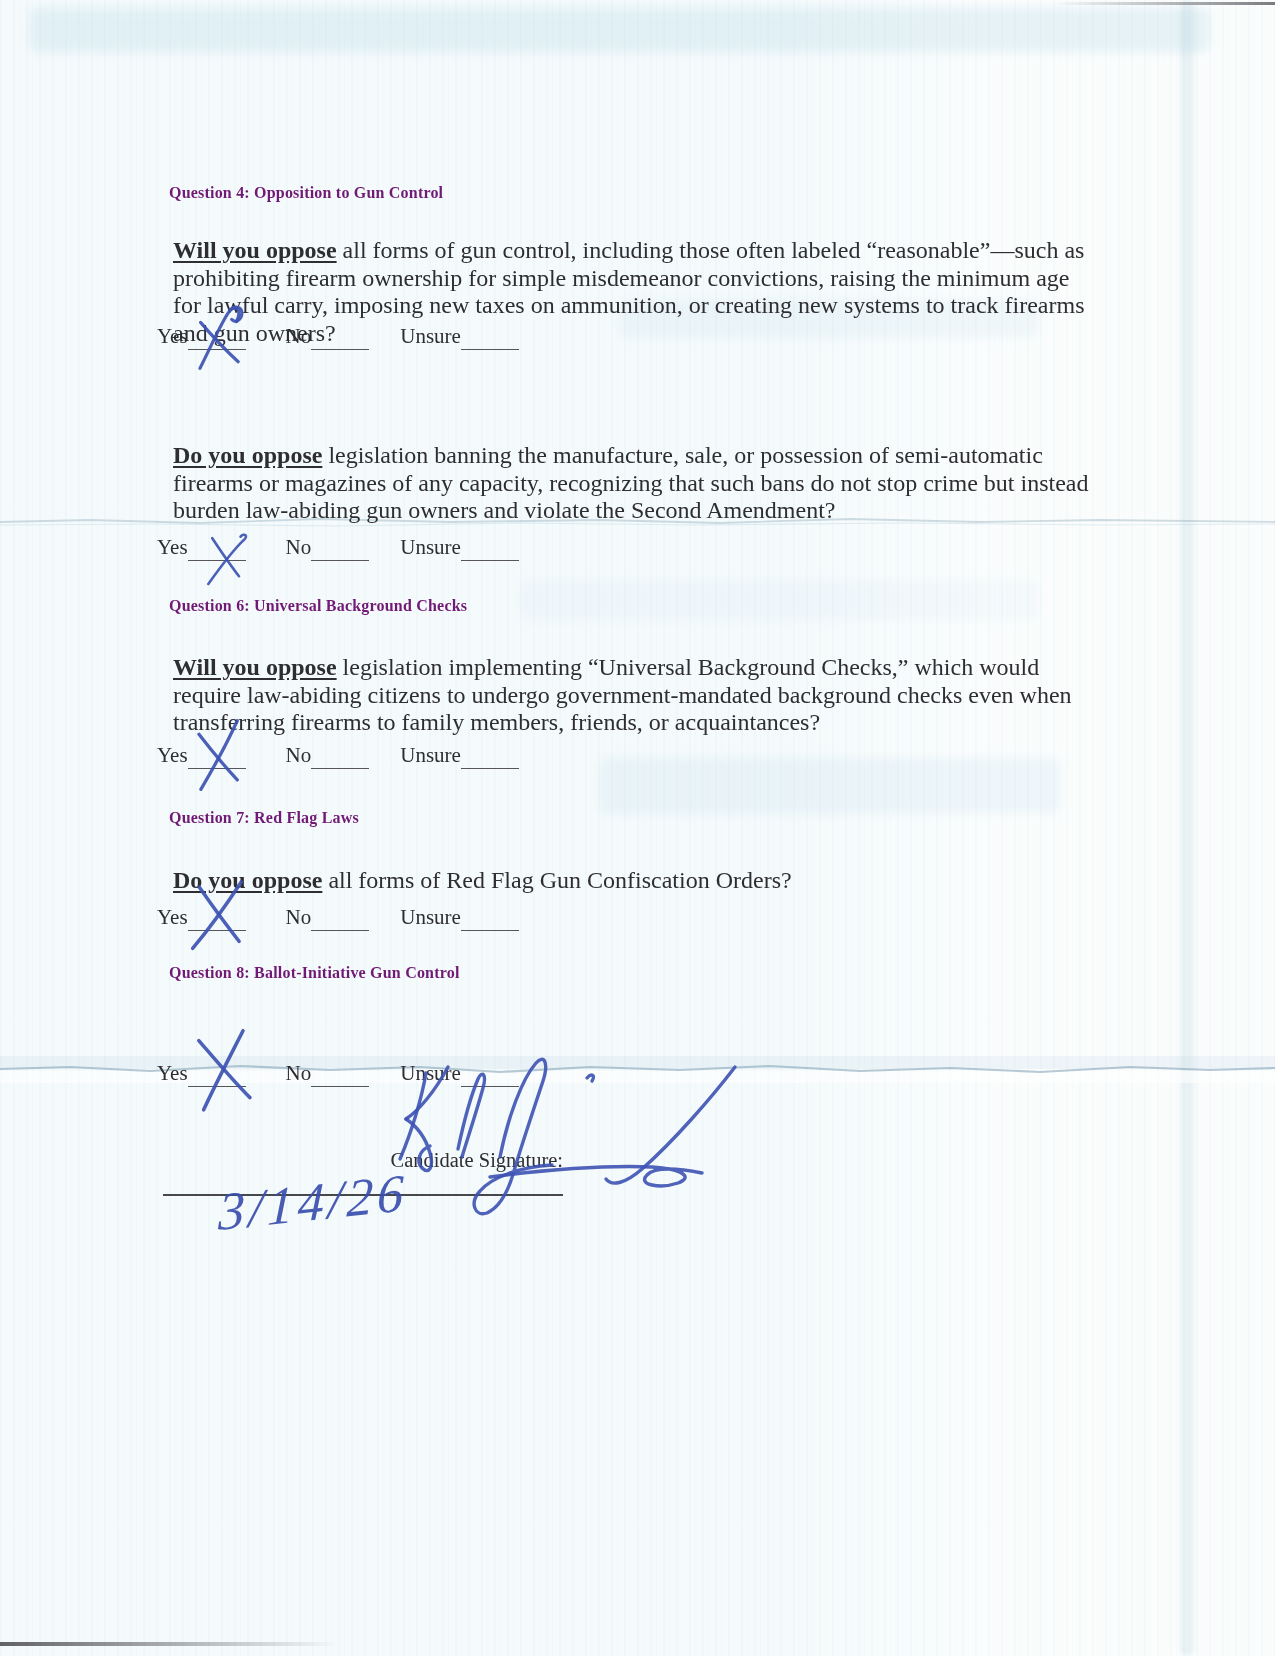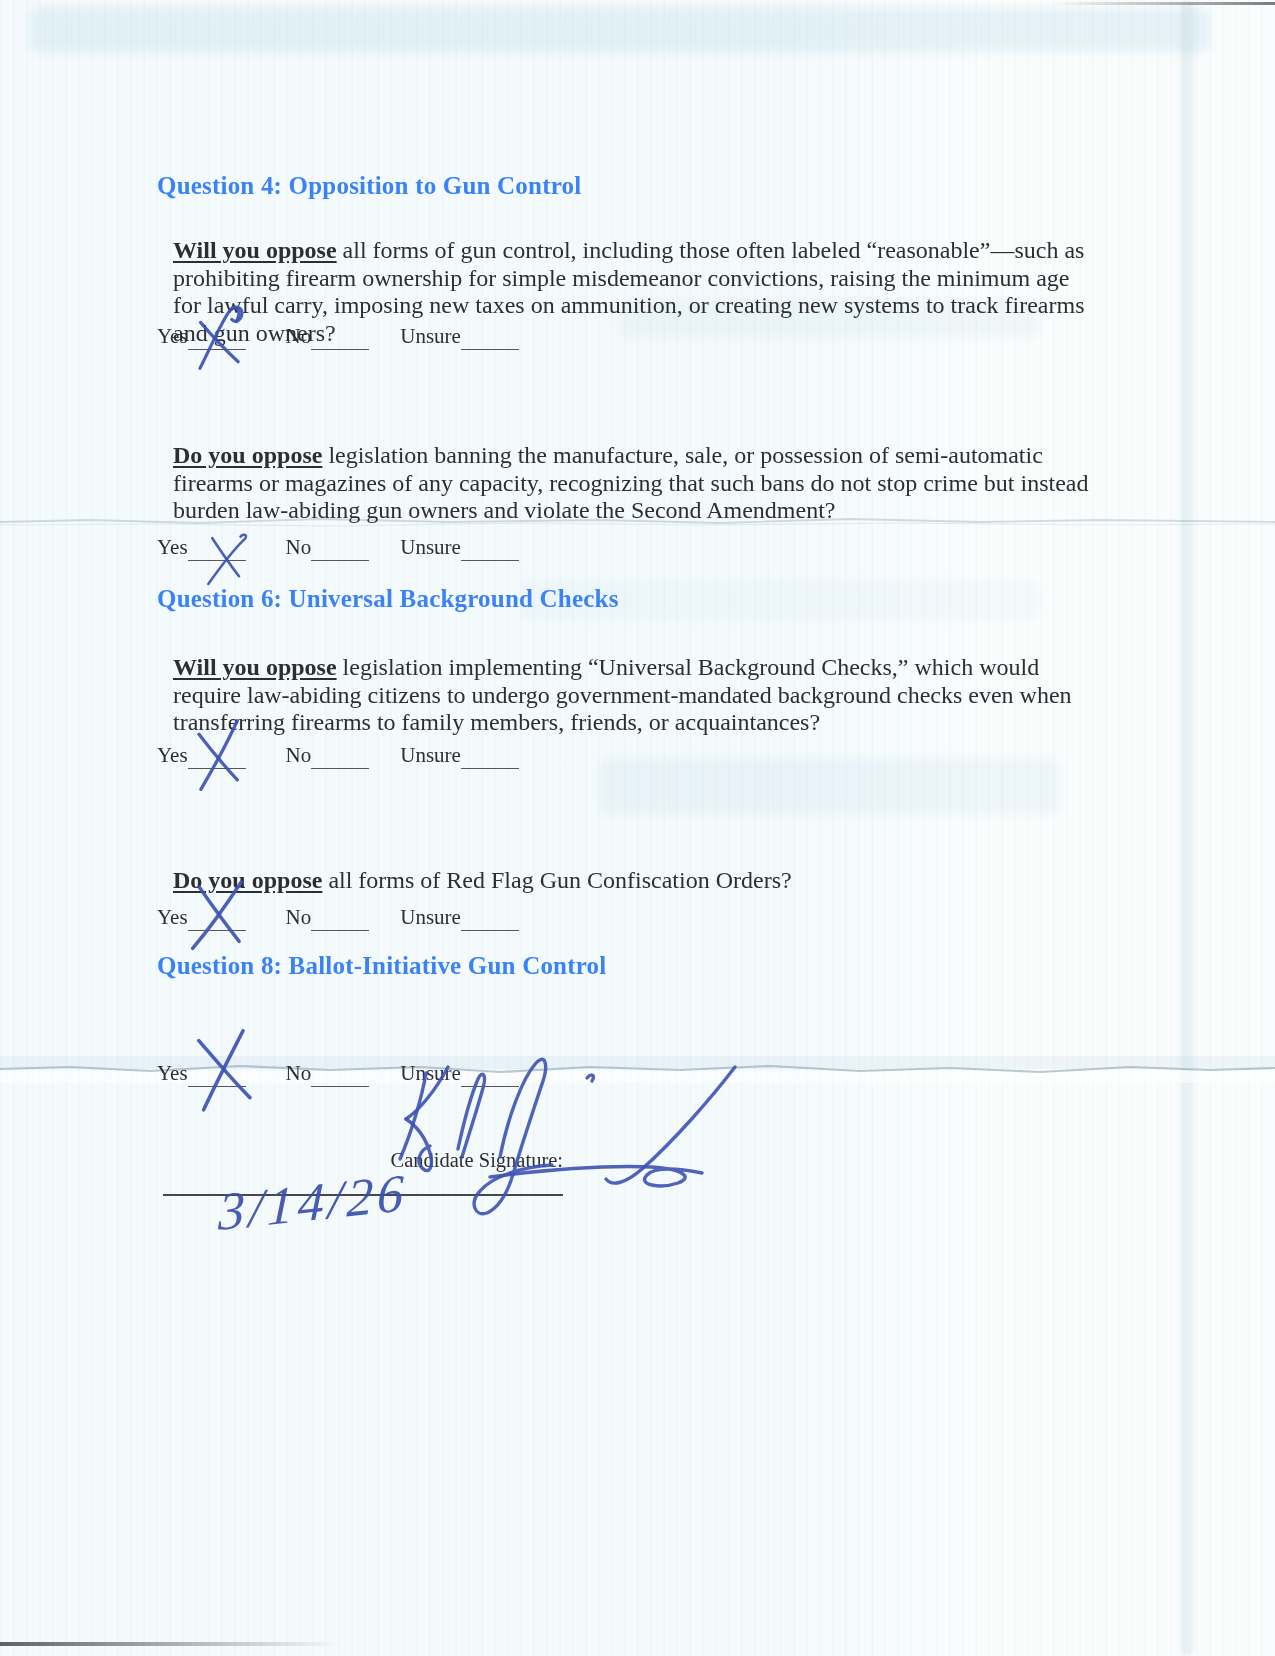--- a/index.html
+++ b/index.html
@@ -20,22 +20,22 @@
         rgba(125,190,215,0.055) 0 2px, transparent 2px 6px,
         rgba(125,190,215,0.028) 6px 7px, transparent 7px 13px),
       linear-gradient(90deg, rgba(190,225,238,0.10) 0 62%, rgba(255,255,255,0) 78%);
     pointer-events:none;
   }
   .ghost{position:absolute;border-radius:8px;pointer-events:none;filter:blur(5px);}
   .seam{position:absolute;left:0;width:1275px;pointer-events:none;}
   .corner-mark{position:absolute;pointer-events:none;}
 
   .q-heading{
-    position:absolute;left:157px;width:915px;margin:0;
-    font-size:25px;font-weight:bold;color:#3b82f6;
+    position:absolute;left:157px;width:915px;margin:12px;
+    font-size:16px;font-weight:bold;color:#701a75;
     letter-spacing:0.2px;
   }
   .q-body{
     position:absolute;left:157px;width:918px;margin:16px;
     font-size:24px;line-height:27.6px;
   }
   .lead{font-weight:bold;text-decoration:underline;text-underline-offset:3px;}
 
   .answer-row{
     position:absolute;left:157px;
@@ -145,20 +145,21 @@
     <span class="gap-unsure">Unsure</span>
       <span class="blank"></span>
     <span class="x-wrap x-q6">
       <svg viewBox="0 0 58 74">
           <path class="ink-stroke" d="M10,18 C20,32 34,50 46,64"></path>
           <path class="ink-stroke" d="M48,6 C38,26 24,50 10,72"></path>
         </svg>
     </span>
   </div>
 
+  <h3 class="q-heading" style="top:797px;">Question 7: Red Flag Laws</h3>
   <p class="q-body" style="top:851px;"><span class="lead">Do you oppose</span><span> all forms of Red Flag Gun Confiscation Orders?</span></p>
   <div class="answer-row" style="top:906px;">
     <span>Yes</span>
       <span class="blank"></span>
     <span class="gap-no">No</span>
       <span class="blank"></span>
     <span class="gap-unsure">Unsure</span>
       <span class="blank"></span>
     <span class="x-wrap x-q7">
       <svg viewBox="0 0 58 74">

